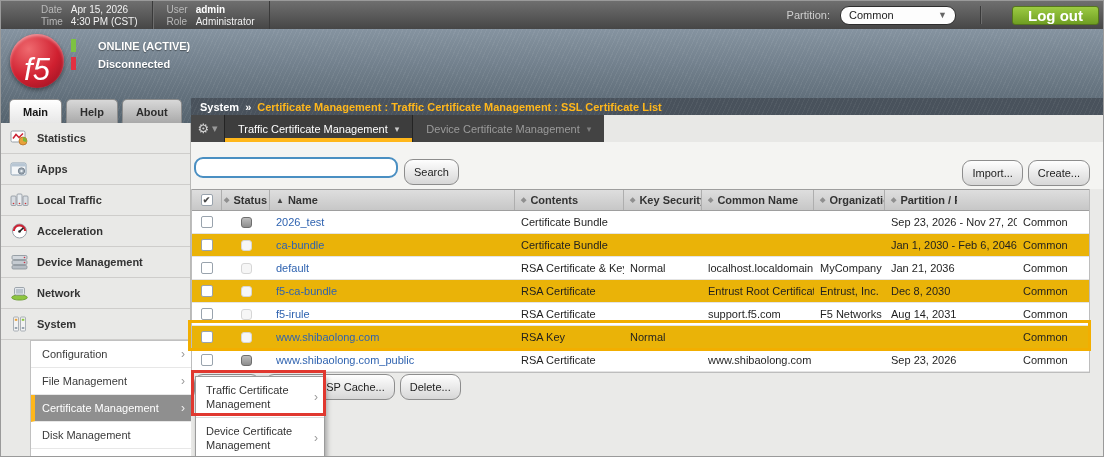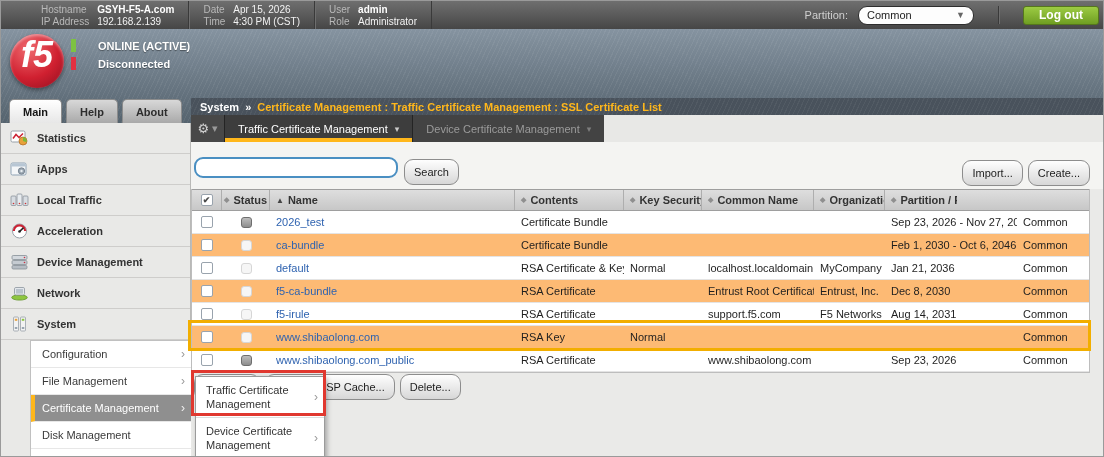--- a/index.html
+++ b/index.html
@@ -18,32 +18,32 @@
   .hlabel{ color:#b9b9b9; }
   .hval{ color:#f2f2f2; }
   .hval.bold{ font-weight:bold; color:#fff; }
   .hright{ margin-left:auto; display:flex; align-items:center; gap:10px; padding-right:4px; }
   .plabel{ color:#cfcfcf; font-size:11px; }
   .psel{ width:116px; height:19px; background:#fdfdfd; border:1px solid #2d2d2d; border-radius:9px;
     display:flex; align-items:center; font-size:11px; color:#222; padding:0 8px; }
   .psel .chev{ margin-left:auto; color:#666; font-size:9px; }
   .hdivider{ width:1px; height:18px; background:#3a3a3a; box-shadow:1px 0 0 #6e6e6e; margin:0 14px; }
   .logout{ height:19px; padding:0 15px; border-radius:3px; border:1px solid #55771c;
-    background:linear-gradient(var(--logout-green,#9ccb43),#6f9e22); color:#fff; font-weight:bold; font-size:12px;
-    display:flex; align-items:center; }
+    background:linear-gradient(var(--logout-green,#9ccb43),#6f9e22); color:#fff; font-weight:bold; font-size:15px;
+    display:flex; align-items:center;margin-left:7px; }
   
   .banner{ position:absolute; top:28px; left:0; width:100%; height:94px;
     background:
       repeating-linear-gradient(115deg, rgba(255,255,255,.06) 0 1px, rgba(255,255,255,0) 1px 4px),
       linear-gradient(#8593a0,#55636e); }
   .logo{ position:absolute; top:33px; left:9px; width:54px; height:54px; border-radius:50%;
     background:radial-gradient(circle at 35% 28%, #ef6a6f 0%, #d02030 55%, #8e0f1f 100%);
     box-shadow:0 2px 4px rgba(0,0,0,.4), inset 0 2px 3px rgba(255,255,255,.45);
-    display:flex; align-items:flex-start; justify-content:center;
-    color:#fff; font-style:italic; font-weight:bold; font-size:36px; }
+    display:flex; align-items:flex-end; justify-content:center;
+    color:#fff; font-style:italic; font-weight:normal; font-size:31px; }
   .statusblock{ position:absolute; top:38px; left:70px; }
   .statusline{ display:flex; align-items:center; gap:22px; margin-bottom:5px; }
   .bar{ width:5px; height:13px; }
   .bar.green{ background:var(--online-green,#7dc242); }
   .bar.red{ background:var(--disconnected-red,#e23041); }
   .statustext{ color:#fff; font-weight:bold; font-size:11px; text-shadow:0 1px 1px rgba(0,0,0,.4); }
   
   .navtabs{ position:absolute; top:98px; left:8px; display:flex; gap:4px; height:24px; }
   .ntab{ height:24px; padding:0 13px; border-radius:5px 5px 0 0; border:1px solid #8c8c8c; border-bottom:none;
     display:flex; align-items:center; font-size:11px; font-weight:bold; }
@@ -94,21 +94,21 @@
   .table{ position:absolute; left:190px; top:188px; width:899px; background:#fff;
     border:1px solid #bdbdbd; border-top:none; }
   .thead{ display:flex; height:22px; background:linear-gradient(#dedede,#c7c7c7);
     border-top:1px solid #9e9e9e; border-bottom:1px solid #9e9e9e; }
   .th{ display:flex; align-items:center; gap:4px; padding:0 6px; font-size:11px; font-weight:bold; color:#333;
     border-right:1px solid #aeaeae; overflow:hidden; white-space:nowrap; }
   .th:last-child{ border-right:none; }
   .sort{ color:#8f8f8f; font-size:7px; }
   .sort.asc{ color:#444; font-size:8px; }
   .tr{ display:flex; height:23px; background:#fff; border-bottom:1px solid #e4e4e4; }
-  .tr.alt{ background:#fdba74; }
+  .tr.alt{ background:#eab308; }
   .td{ display:flex; align-items:center; padding:0 6px; font-size:11px; color:#1f1f1f;
     overflow:hidden; white-space:nowrap; }
   .c0{ width:30px; justify-content:center; padding:0; }
   .c1{ width:48px; justify-content:center; padding:0; }
   .c2{ width:245px; }
   .c3{ width:109px; }
   .c4{ width:78px; }
   .c5{ width:112px; }
   .c6{ width:71px; }
   .c7{ width:132px; }
@@ -134,26 +134,20 @@
   .annot-red{ position:absolute; left:190px; top:369px; width:135px; height:46px;
     border:3px solid var(--annotation-red,#e0382f); z-index:40; pointer-events:none; }
 </style>
 </head>
 <body>
 
 <div class="app" style="--accent: #FFB71B; --link: #2F63B0; --annotation-red: #E0382F; --highlight-yellow: #F2AE00; --online-green: #7DC242; --disconnected-red: #E23041; --logout-green: #9CCB43;">
 
   <div class="hdr">
     <div class="hgroup">
-      <span class="hlabel">Hostname</span>
-      <span class="hval bold">GSYH-F5-A.com</span>
-      <span class="hlabel">IP Address</span>
-      <span class="hval">192.168.2.139</span>
-    </div>
-    <div class="hgroup">
       <span class="hlabel">Date</span>
       <span class="hval">Apr 15, 2026</span>
       <span class="hlabel">Time</span>
       <span class="hval">4:30 PM (CST)</span>
     </div>
     <div class="hgroup">
       <span class="hlabel">User</span>
       <span class="hval bold">admin</span>
       <span class="hlabel">Role</span>
       <span class="hval">Administrator</span>
@@ -374,21 +368,21 @@
       <div class="td c1">
         <span class="status-icon status-light"></span>
       </div>
       <div class="td c2">
         <a class="name-link">ca-bundle</a>
       </div>
       <div class="td c3">Certificate Bundle</div>
       <div class="td c4"></div>
       <div class="td c5"></div>
       <div class="td c6"></div>
-      <div class="td c7">Feb 1, 2030 - Oct 6, 2046</div>
+      <div class="td c7">Jan 1, 2030 - Feb 6, 2046</div>
       <div class="td c8">Common</div>
     </div>
 
     <div class="tr">
       <div class="td c0">
         <span class="cb"></span>
       </div>
       <div class="td c1">
         <span class="status-icon status-light"></span>
       </div>

